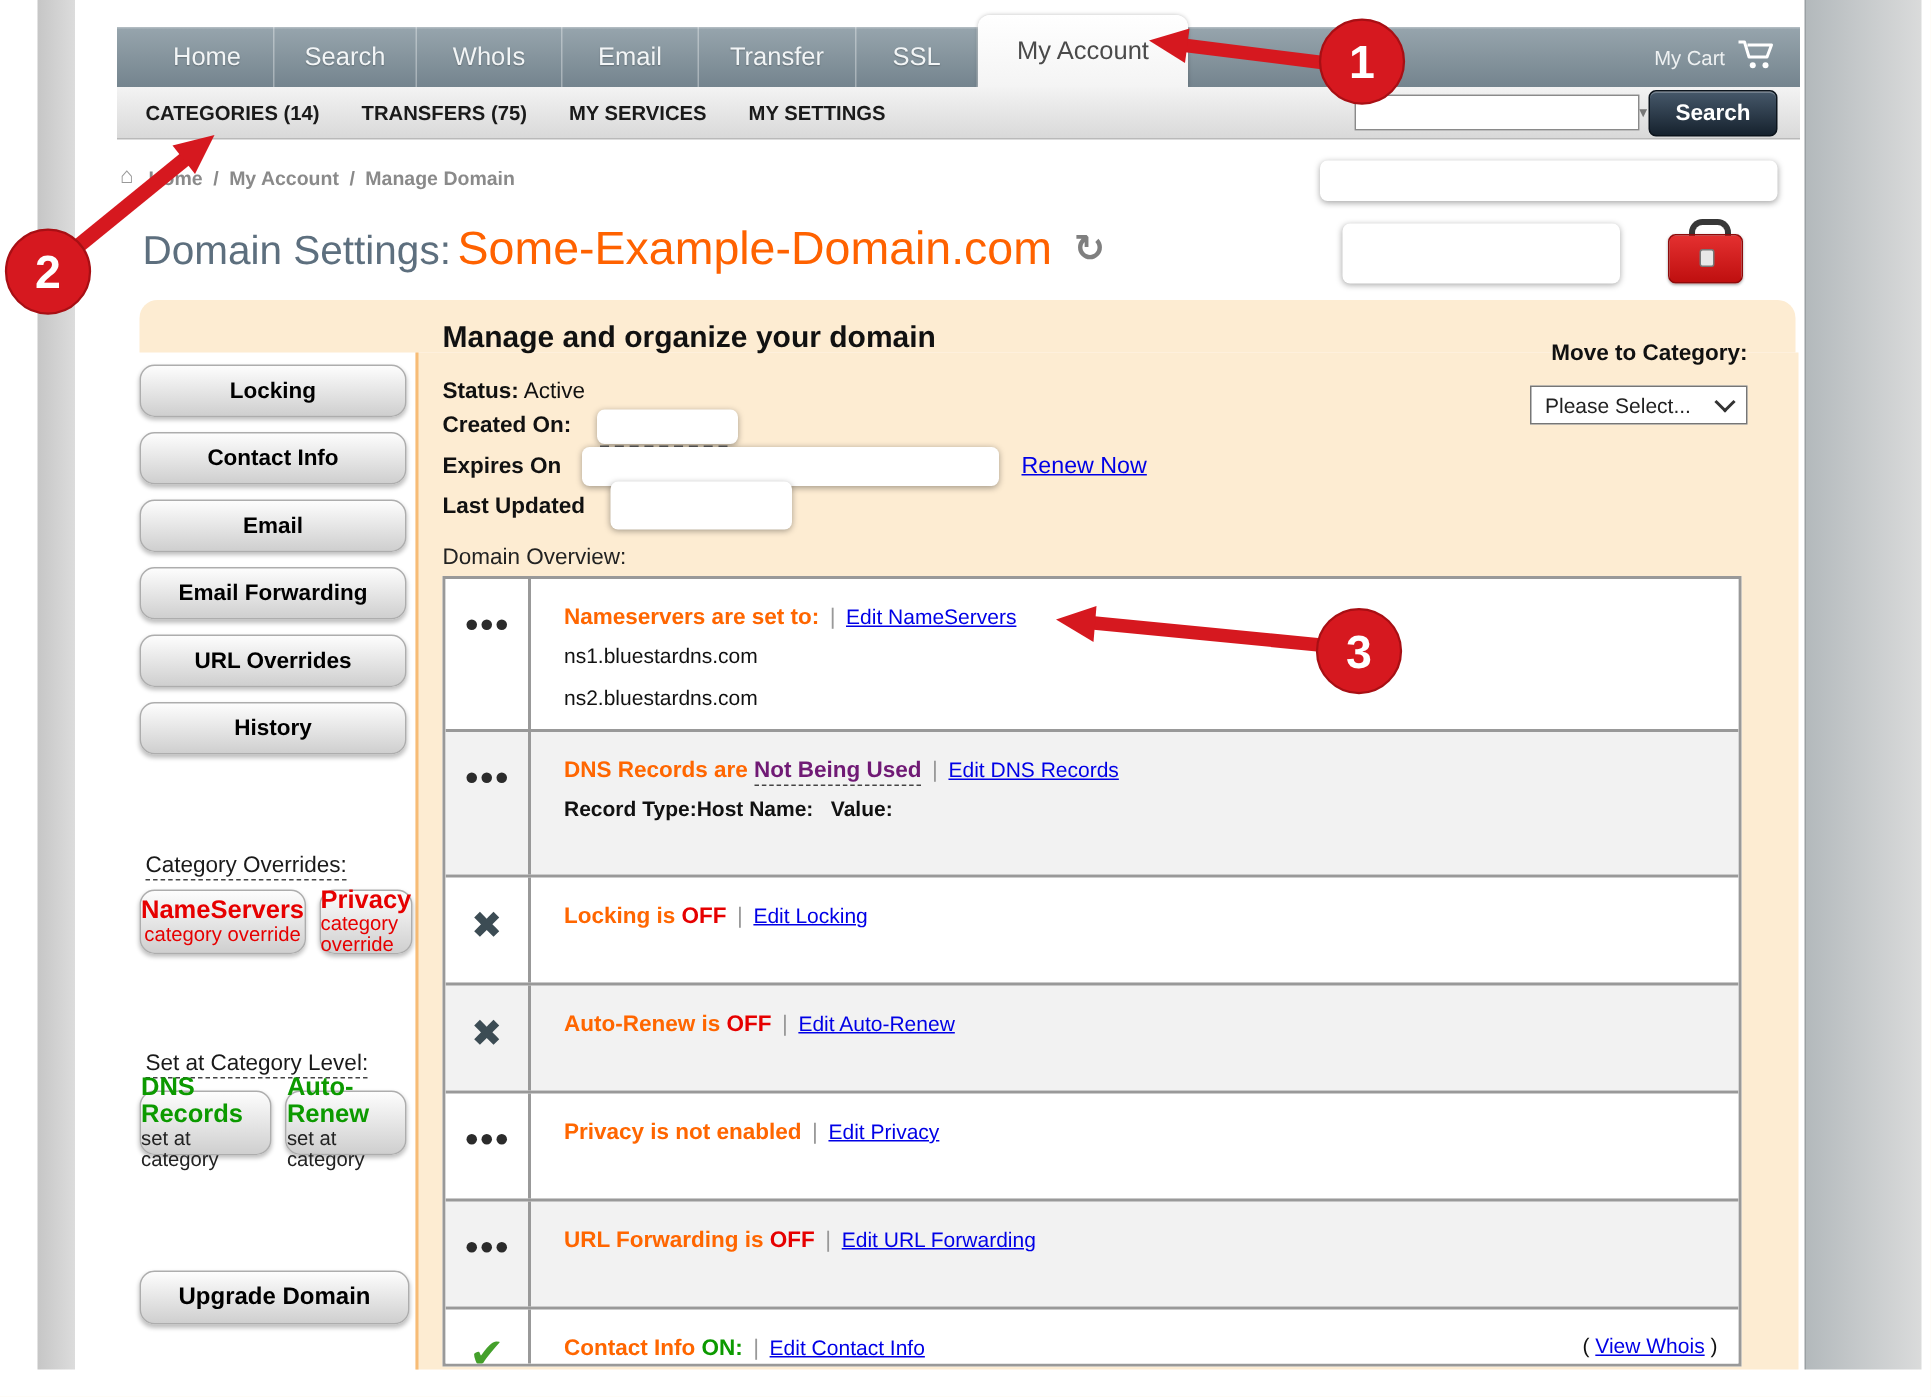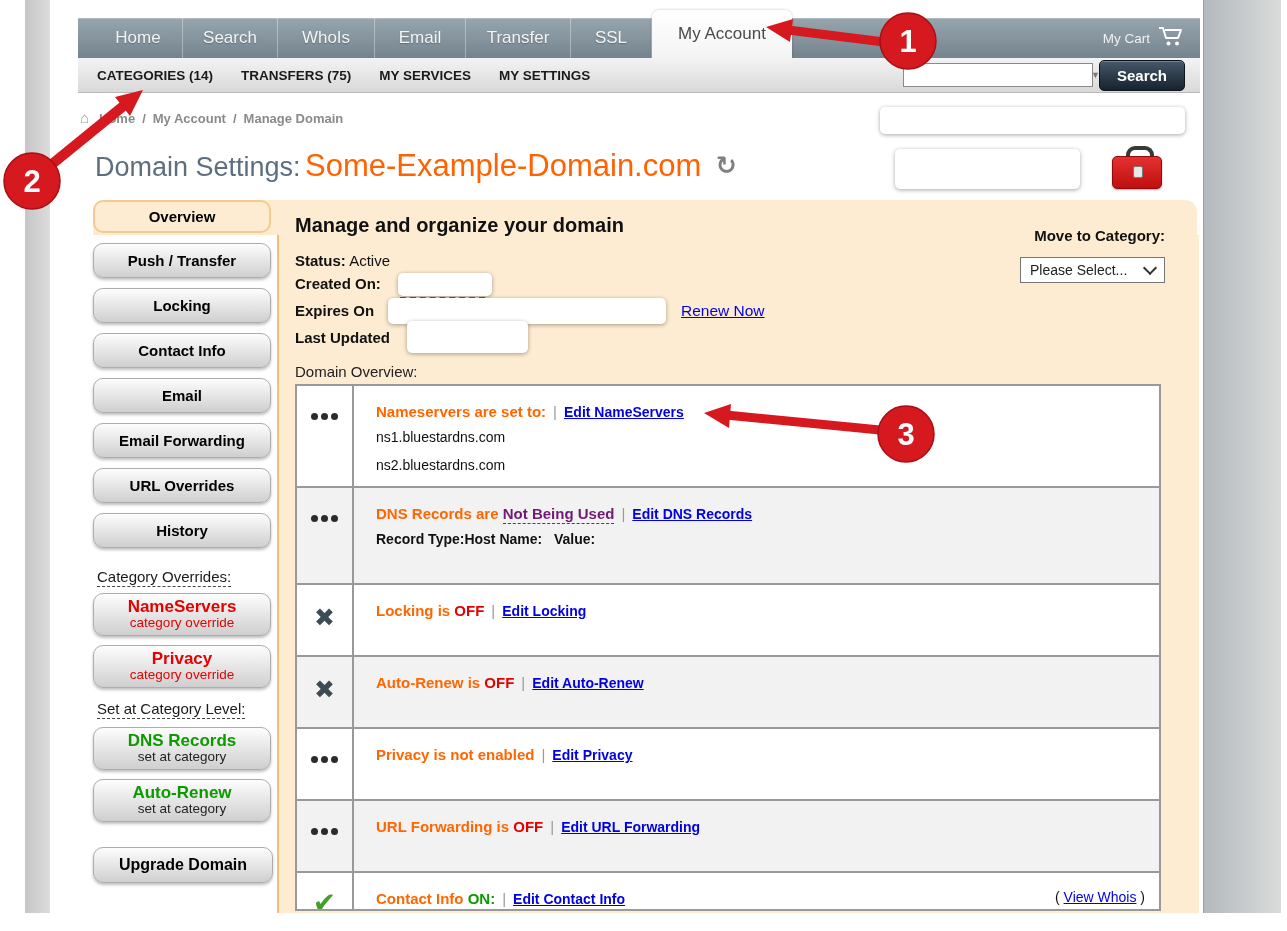--- a/index.html
+++ b/index.html
@@ -92,21 +92,21 @@
     font-size:15px;font-weight:bold;color:#000;}
   .sb-stack{position:absolute;left:93px;top:243px;width:178px;display:flex;flex-direction:column;gap:10px;}
   .sb-btn{height:33px;background:linear-gradient(#fdfdfd,#cfcfcf);border:1px solid #adadad;
     border-radius:10px;box-shadow:0 2px 3px rgba(0,0,0,.25);
     display:flex;align-items:center;justify-content:center;
     font-size:15px;font-weight:bold;color:#000;}
   .sb-label{position:absolute;left:97px;font-size:15px;color:#1a1a1a;
     border-bottom:1px dashed #444;padding-bottom:1px;}
   #lbl-overrides{top:568px;}
   #lbl-setcat{top:700px;}
-  .sb-two-stack{position:absolute;left:93px;width:178px;display:flex;flex-direction:column;gap:9px;}
+  .sb-two-stack{position:absolute;left:93px;width:178px;display:flex;flex-direction:row;gap:9px;}
   #stack-overrides{top:593px;}
   #stack-setcat{top:727px;}
   .sb-two{height:41px;background:linear-gradient(#fdfdfd,#cfcfcf);border:1px solid #adadad;
     border-radius:10px;box-shadow:0 2px 3px rgba(0,0,0,.25);
     display:flex;flex-direction:column;align-items:center;justify-content:center;line-height:1.05;}
   .sb-two .t1{font-size:17px;font-weight:bold;}
   .sb-two .t2{font-size:13.5px;}
   .sb-upgrade{position:absolute;left:93px;top:847px;width:178px;height:34px;
     background:linear-gradient(#fdfdfd,#cfcfcf);border:1px solid #adadad;border-radius:10px;
     box-shadow:0 2px 3px rgba(0,0,0,.25);display:flex;align-items:center;justify-content:center;
@@ -146,21 +146,21 @@
   .ov-row:nth-child(7){height:60px;}
   .ov-icon{width:57px;border-right:2px solid #999;display:flex;justify-content:center;
     align-items:flex-start;padding-top:20px;box-sizing:border-box;flex:none;}
   .dots{display:inline-flex;gap:3px;margin-top:7px;}
   .dot{width:7px;height:7px;border-radius:50%;background:#2b2b2b;}
   .cross{font-size:25px;color:#3c4c54;font-weight:bold;line-height:1;}
   .check{font-size:28px;color:#44a02b;font-weight:bold;line-height:1;margin-top:-4px;}
   .ov-main{flex:1;padding:17px 14px 0 22px;position:relative;}
   .ov-title{font-size:15px;font-weight:bold;}
   .ov-title .sep{margin:0 7px;color:#999;font-weight:normal;}
-  .ov-link{font-size:14px;font-weight:bold;color:#0000e6;text-decoration:underline;}
+  .ov-link{font-size:14px;font-weight:normal;color:#0000e6;text-decoration:underline;}
   .dashed-underline{border-bottom:1px dashed #444;padding-bottom:1px;}
   .ov-body{margin-top:7px;font-size:14px;color:#111;line-height:1.5;white-space:pre-wrap;}
   .ov-body.bold{font-weight:bold;}
   .row-right{position:absolute;right:14px;top:16px;font-size:14px;color:#111;}
   .row-right a{color:#0000e6;text-decoration:underline;}
 
   
   .anno{position:absolute;left:0;top:0;width:1287px;height:931px;pointer-events:none;z-index:60;}
 </style>
 </head>
@@ -220,23 +220,21 @@
   <div class="rd" id="rd-title"></div>
 
   <div class="toolbox">
     <div class="handle"></div>
       <div class="case"></div>
       <div class="latch"></div>
   </div>
 
   <div class="panel-top"></div>
   <div class="panel-main"></div>
-  <div class="tab-overview" id="overview-tab">Overview</div>
   <div class="sb-stack" id="sb-stack">
-      <div class="sb-btn">Push / Transfer</div>
       <div class="sb-btn">Locking</div>
       <div class="sb-btn">Contact Info</div>
       <div class="sb-btn">Email</div>
       <div class="sb-btn">Email Forwarding</div>
       <div class="sb-btn">URL Overrides</div>
       <div class="sb-btn">History</div>
     </div>
   <div class="sb-label" id="lbl-overrides">Category Overrides:</div>
   <div class="sb-two-stack" id="stack-overrides">
       <div class="sb-two">

